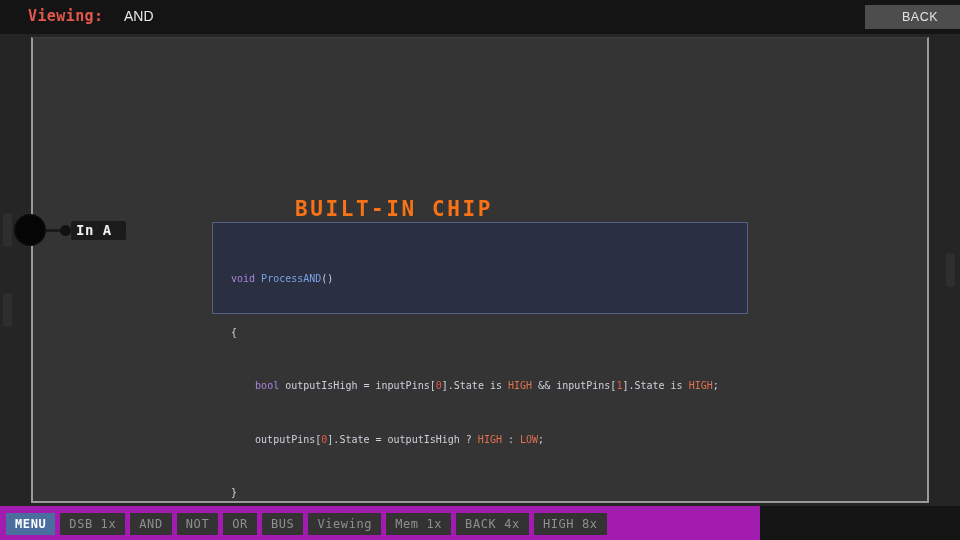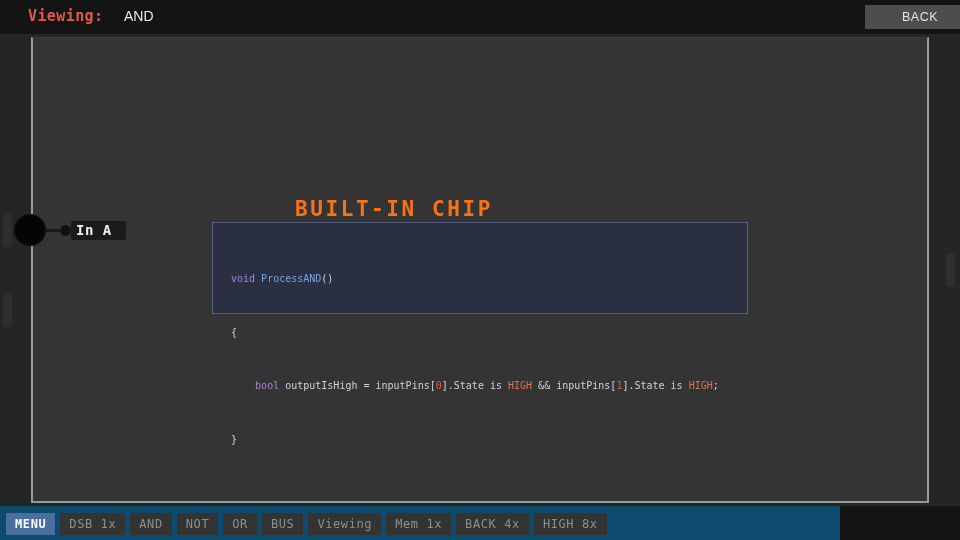--- a/index.html
+++ b/index.html
@@ -163,22 +163,22 @@
   .tok-kw   { color: #a784d8; }
   .tok-fn   { color: #7aa2e3; }
   .tok-num  { color: #e2574c; }
   .tok-const{ color: #e0714f; }
   .tok-plain{ color: #cfd2dc; }
 
   
   .bottombar {
     position: absolute;
     left: 0; top: 506px;
-    width: 840px; height: 34px;
-    background: #0c4a6e;
+    width: 760px; height: 34px;
+    background: #a21caf;
   }
   .bottom-items {
     position: absolute;
     left: 6px; top: 7px;
     display: flex;
     align-items: center;
     gap: 5px;
   }
   .bottom-item {
     height: 22px;
@@ -227,20 +227,21 @@
 
 
 
     <div class="builtin-title">BUILT-IN CHIP</div>
 
     <div class="code-box">
       <div id="code-lines">
           <div class="code-line"><span class="tok-kw">void </span><span class="tok-fn">ProcessAND</span><span class="tok-plain">()</span></div>
           <div class="code-line"><span class="tok-plain">{</span></div>
           <div class="code-line"><span class="tok-plain">    </span><span class="tok-kw">bool</span><span class="tok-plain"> outputIsHigh = inputPins[</span><span class="tok-num">0</span><span class="tok-plain">].State is </span><span class="tok-const">HIGH</span><span class="tok-plain"> &amp;&amp; inputPins[</span><span class="tok-num">1</span><span class="tok-plain">].State is </span><span class="tok-const">HIGH</span><span class="tok-plain">;</span></div>
+          <div class="code-line"><span class="tok-plain">    outputPins[</span><span class="tok-num">0</span><span class="tok-plain">].State = outputIsHigh ? </span><span class="tok-const">HIGH</span><span class="tok-plain"> : </span><span class="tok-const">LOW</span><span class="tok-plain">;</span></div>
           <div class="code-line"><span class="tok-plain">}</span></div>
         </div>
     </div>
 
   </div>
 
   <div class="bottombar">
     <div class="bottom-items" id="bottom-items">
         <div class="bottom-item active">MENU</div>
         <div class="bottom-item">DSB 1x</div>

